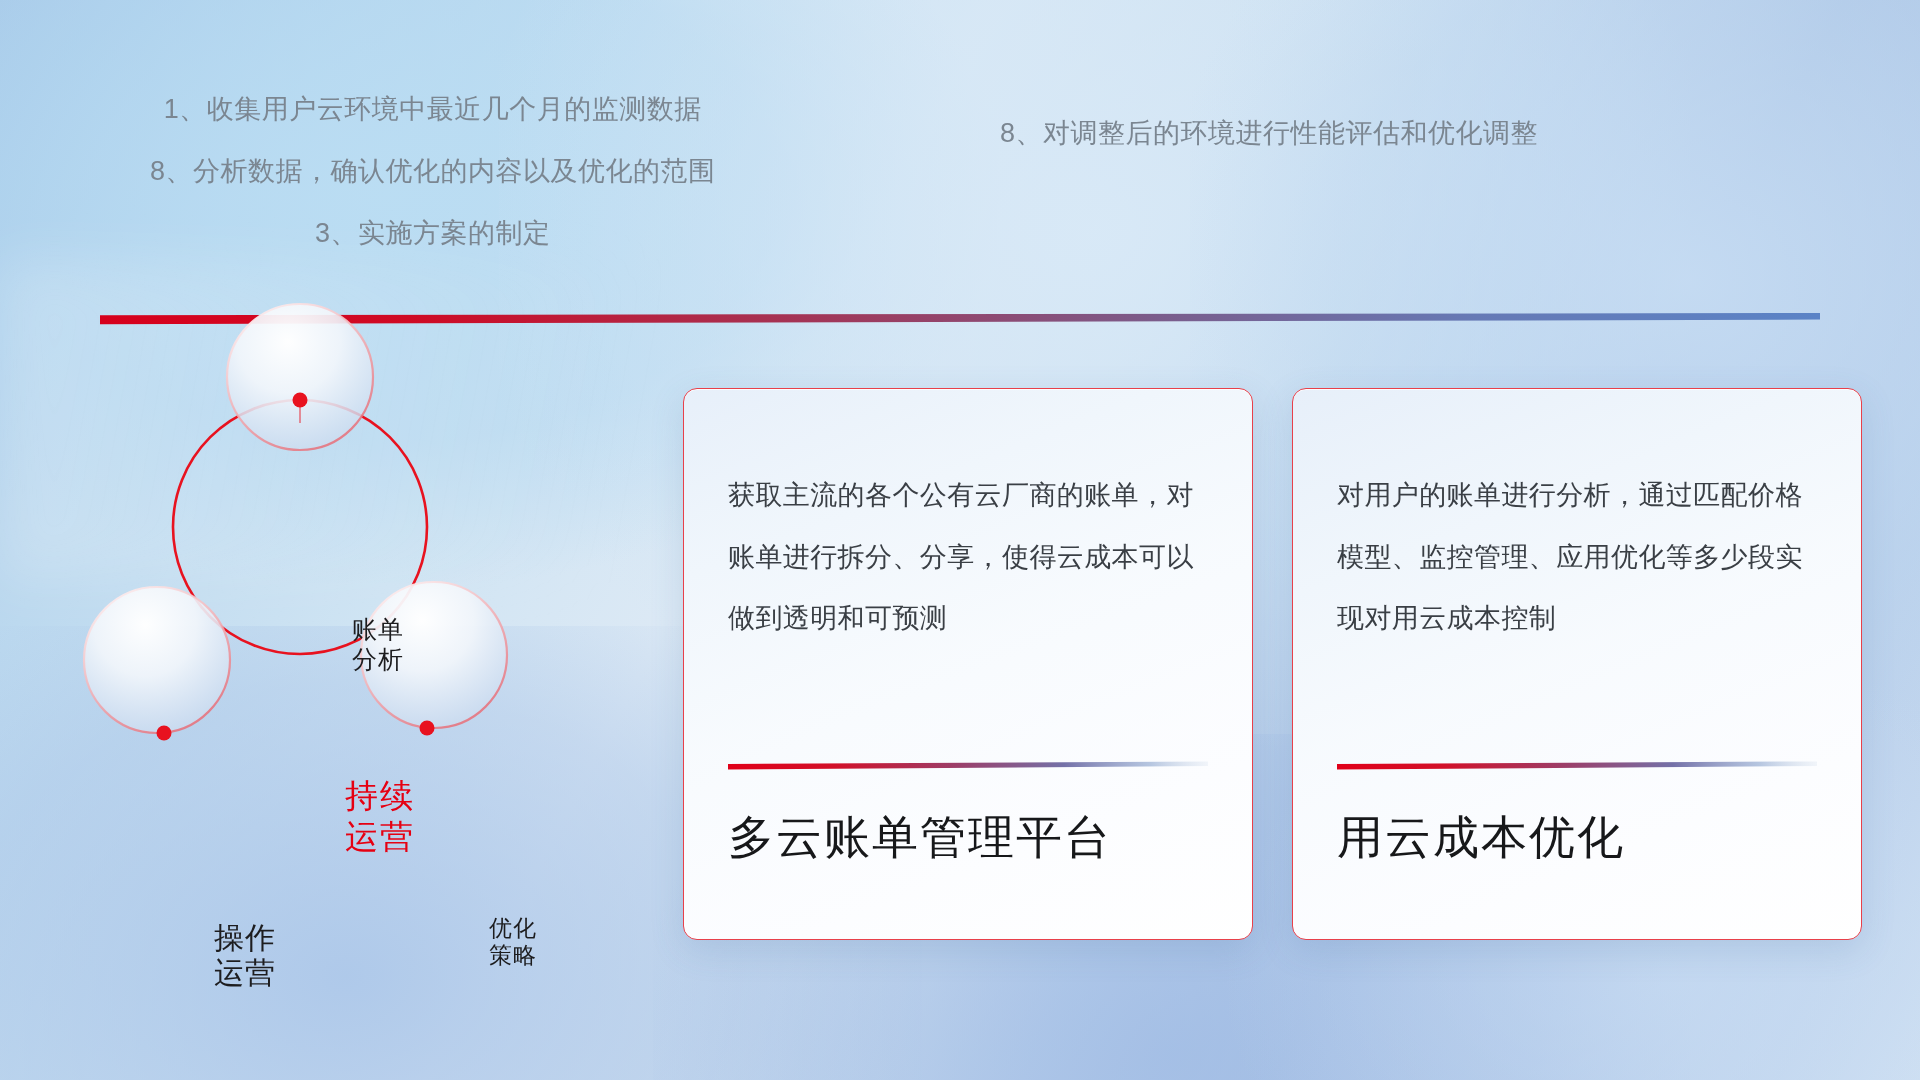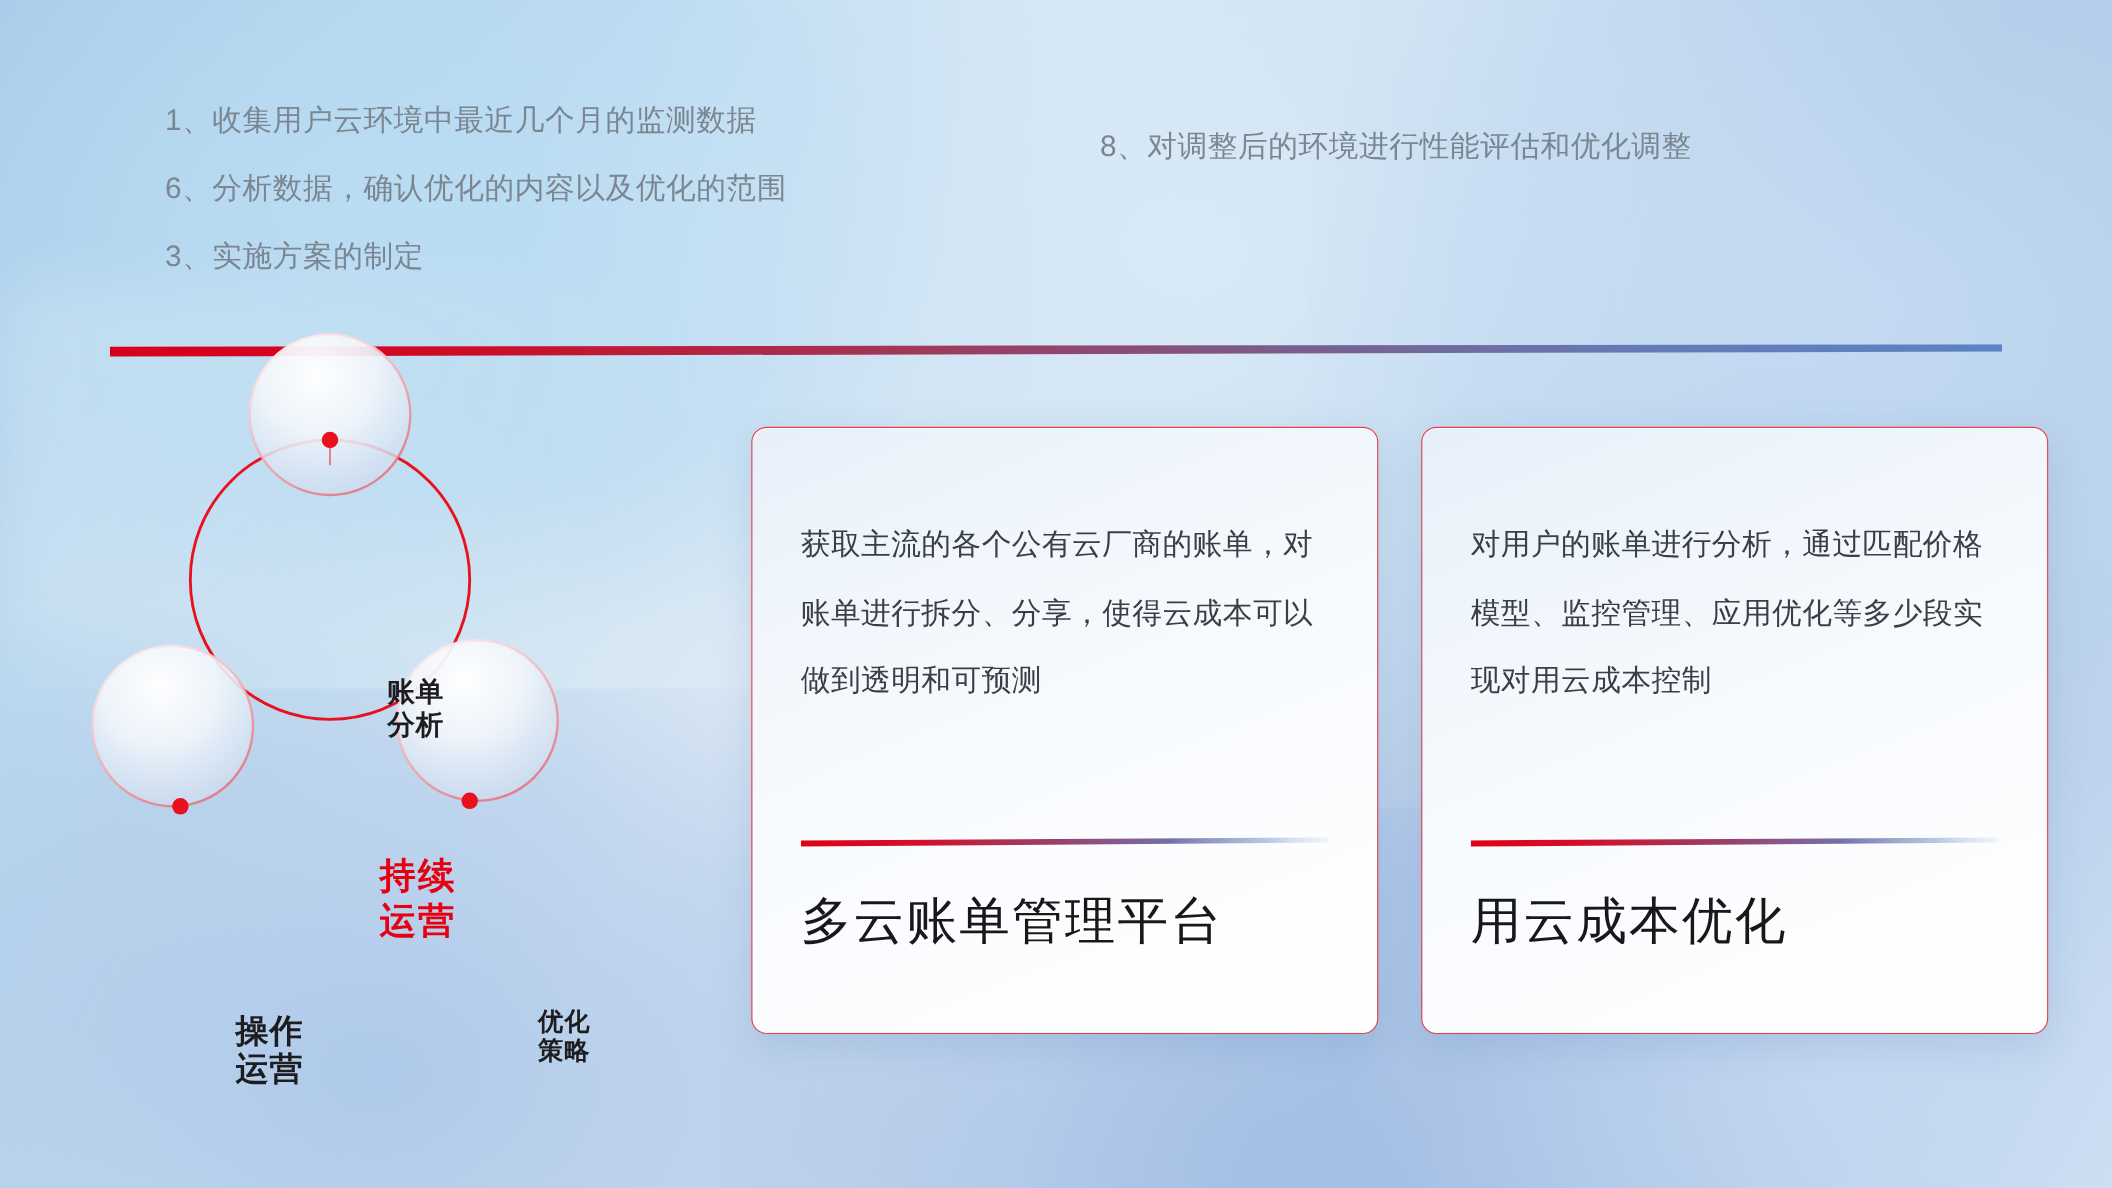--- a/index.html
+++ b/index.html
@@ -51,21 +51,21 @@
     position:absolute; right:-10%; bottom:-20%; width:46%; height:60%;
     background:radial-gradient(ellipse at 50% 50%, rgba(200,220,243,.7) 0%, rgba(200,220,243,0) 72%);
   }
   .bg-sheen {
     position:absolute; left:0; top:24%; width:46%; height:30%;
     background:linear-gradient(100deg, rgba(255,255,255,.22), rgba(255,255,255,0) 70%);
     filter:blur(26px);
   }
 
   
-  #lists { position:absolute; left:0; top:0; width:1920px; height:250px; }
+  #lists { position:absolute; left:0; top:0; width:1920px; height:250px;text-align:center; }
   .list-col { position:absolute; }
   .list-col.left  { left:150px; top:96px; }
   .list-col.right { left:1000px; top:120px; }
   .list-item {
     font-size:27px;
     line-height:1;
     color:#7b8691;
     white-space:nowrap;
     letter-spacing:.5px;
     margin-bottom:35px;
@@ -79,21 +79,21 @@
     width:1720px; height:12px;
   }
   #top-rule svg { display:block; width:100%; height:100%; }
 
   
   #venn { position:absolute; left:75px; top:285px; width:470px; height:500px; }
   #venn svg { display:block; width:100%; height:100%; }
   .venn-label {
     position:absolute;
     text-align:center;
-    font-weight:700;
+    font-weight:400;
     color:#1d1d1f;
     line-height:1.18;
     letter-spacing:1px;
     white-space:pre-line;
   }
   #lbl-top    { left:223px; top:330px; width:160px; font-size:25px; }
   #lbl-center { left:235px; top:490px; width:140px; font-size:33px; color:#e60012; letter-spacing:2px; line-height:1.25; }
   #lbl-bl     { left:100px; top:635px; width:140px; font-size:30px; }
   #lbl-br     { left:368px; top:630px; width:140px; font-size:23px; }
 
@@ -149,21 +149,21 @@
   <div class="bg-glow-3"></div>
   <div class="bg-glow-4"></div>
   <div class="bg-glow-5"></div>
   <div class="bg-glow-6"></div>
   <div class="bg-sheen"></div>
 </div>
 
 <div id="lists">
   <div class="list-col left">
     <div class="list-item">1、收集用户云环境中最近几个月的监测数据</div>
-    <div class="list-item">6、分析数据，确认优化的内容以及优化的范围</div>
+    <div class="list-item">8、分析数据，确认优化的内容以及优化的范围</div>
     <div class="list-item">3、实施方案的制定</div>
   </div>
   <div class="list-col right">
     <div class="list-item">8、对调整后的环境进行性能评估和优化调整</div>
   </div>
 </div>
 
 <div id="top-rule">
   <svg viewBox="0 0 1720 12" preserveAspectRatio="none">
     <defs>

